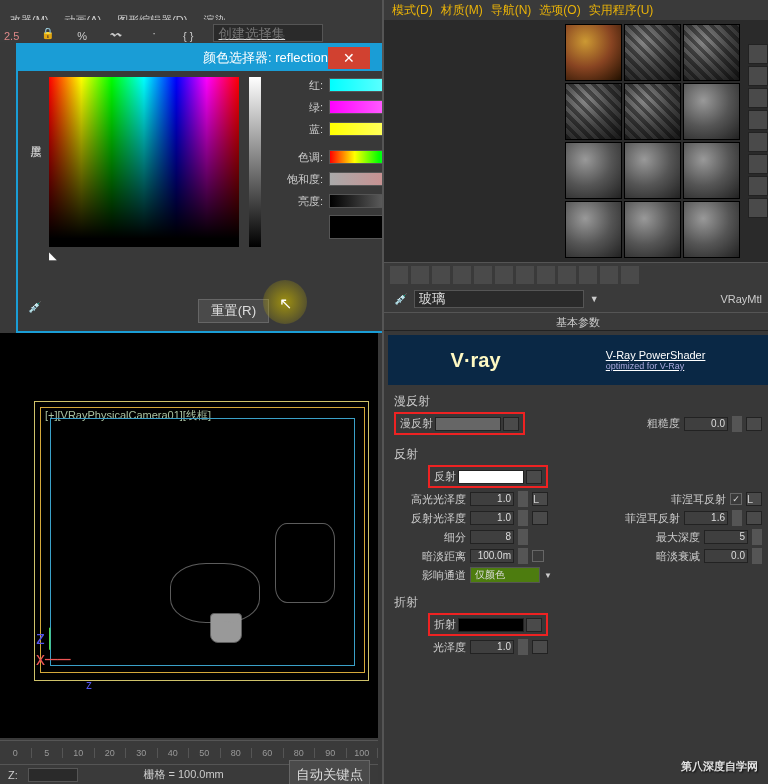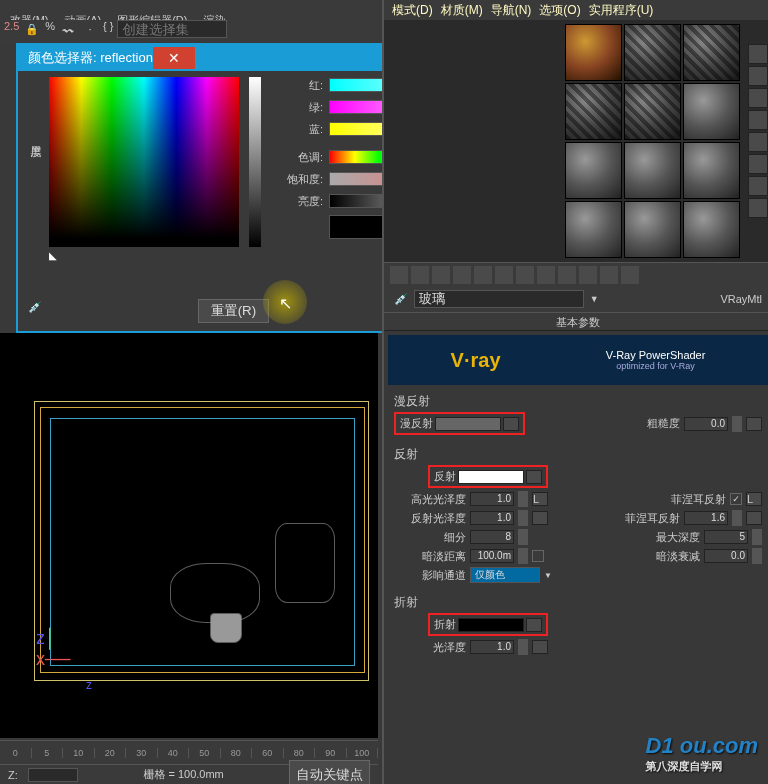--- a/index.html
+++ b/index.html
@@ -3,21 +3,21 @@
 <meta charset="utf-8">
 <style>
 * { margin: 0; padding: 0; box-sizing: border-box; font-family: "Microsoft YaHei", sans-serif; }
 body { background: #393939; color: #ccc; width: 768px; height: 784px; overflow: hidden; position: relative; font-size: 11px; }
 
 .top-toolbar { position: absolute; top: 0; left: 0; width: 380px; height: 40px; background: #3a3a3a; display: flex; align-items: center; gap: 4px; padding: 2px 4px; }
 .top-toolbar .menu-item { color: #ccc; padding: 2px 6px; }
 .tool-icon { width: 18px; height: 18px; display: inline-flex; align-items: center; justify-content: center; }
 
 .colorpicker-dialog { position: absolute; left: 16px; top: 43px; width: 533px; height: 290px; background: #393939; border: 2px solid #1a9dd6; }
-.cp-titlebar { height: 26px; background: #1a9dd6; display: flex; align-items: center; justify-content: flex-start; padding: 0 2px 0 10px; color: #fff; font-size: 13px; }
+.cp-titlebar { height: 26px; background: #1a9dd6; display: flex; align-items: center; justify-content: center; padding: 0 2px 0 10px; color: #fff; font-size: 13px; }
 .cp-close { width: 42px; height: 22px; background: #d14130; color: #fff; display: flex; align-items: center; justify-content: center; font-size: 14px; }
 .cp-body { padding: 6px 10px; position: relative; height: calc(100% - 26px); }
 .cp-headers { display: flex; gap: 60px; padding-left: 95px; color: #ccc; margin-bottom: 4px; }
 .cp-main { display: flex; gap: 6px; }
 .cp-left-label { writing-mode: vertical-rl; color: #ccc; padding-top: 60px; }
 .hue-field { width: 190px; height: 170px; background: linear-gradient(to right, red, yellow 17%, lime 33%, cyan 50%, blue 67%, magenta 83%, red); position: relative; }
 .hue-field::after { content: ""; position: absolute; inset: 0; background: linear-gradient(to bottom, transparent, #000 95%); }
 .hue-arrow { position: absolute; left: 2px; top: 0; color: #fff; font-size: 10px; }
 .whiteness-strip { width: 20px; height: 170px; background: linear-gradient(to bottom, #fff, #000); margin-left: 4px; }
 .cp-sliders { margin-left: 14px; flex: 1; }
@@ -35,54 +35,54 @@
 .ime-badge { position: absolute; right: 8px; top: 62px; width: 24px; height: 22px; background: #fff; color: #000; border: 1px solid #888; text-align: center; line-height: 20px; font-size: 12px; }
 .color-swatch-big { width: 140px; height: 24px; background: linear-gradient(to right, #000 50%, #fafafa 50%); border: 1px solid #555; margin-left: 48px; margin-top: 6px; }
 .cp-footer { position: absolute; bottom: 8px; left: 10px; right: 10px; display: flex; align-items: center; gap: 10px; }
 .eyedropper { width: 20px; height: 20px; }
 .reset-btn, .ok-btn, .cancel-btn { padding: 2px 12px; background: #4a4a4a; border: 1px solid #666; color: #ddd; }
 .cursor-highlight { position: absolute; left: 245px; top: 235px; width: 44px; height: 44px; background: radial-gradient(circle, rgba(200,180,0,0.7), rgba(200,180,0,0)); border-radius: 50%; pointer-events: none; }
 .cursor-arrow { position: absolute; left: 261px; top: 249px; color: #fff; font-size: 16px; pointer-events: none; }
 
 .material-editor { position: absolute; right: -4px; top: 0; width: 390px; height: 784px; background: #383838; border-left: 2px solid #555; }
 .me-menubar { height: 20px; background: #3a3a3a; display: flex; gap: 8px; padding-left: 8px; align-items: center; font-size: 12px; }
-.me-menubar span { color: #fef9c3; }
+.me-menubar span { color: #eab308; }
 .sphere-grid { display: grid; grid-template-columns: repeat(6, 57px); grid-template-rows: repeat(4, 57px); gap: 2px; padding: 4px; background: #2a2a2a; }
 .sphere { width: 57px; height: 57px; background: radial-gradient(circle at 35% 30%, #999, #555 50%, #222); border: 1px solid #000; }
 .sphere.colored { background: radial-gradient(circle at 35% 30%, #c93, #842 50%, #210); }
 .sphere.texture { background: radial-gradient(circle at 35% 30%, #ccc, #666 50%, #222), repeating-linear-gradient(45deg, #333 0 4px, #555 4px 8px); background-blend-mode: overlay; }
 .me-toolbar-row { height: 24px; background: #3a3a3a; display: flex; align-items: center; gap: 3px; padding: 0 6px; border-top: 1px solid #555; }
 .me-toolbar-row .tb { width: 18px; height: 18px; background: #4a4a4a; }
 .vert-toolbar { position: absolute; right: 2px; top: 24px; width: 22px; display: flex; flex-direction: column; gap: 2px; }
 .vert-toolbar .tb { width: 20px; height: 20px; background: #4a4a4a; border: 1px solid #222; }
 
 .mat-name-row { height: 26px; background: #3a3a3a; display: flex; align-items: center; gap: 6px; padding: 0 10px; }
 .mat-name-input { width: 170px; height: 18px; background: #2a2a2a; border: 1px solid #555; color: #ddd; padding: 0 4px; }
 .mat-type { margin-left: auto; color: #ccc; }
 
 .param-section { border-top: 1px solid #555; }
 .section-header { height: 18px; background: #3a3a3a; text-align: center; color: #ccc; border-bottom: 1px solid #222; line-height: 18px; }
 .vray-logo { height: 50px; background: #0a2845; display: flex; align-items: center; justify-content: space-around; padding: 0 10px; margin: 4px; }
-.vray-mark { font-size: 20px; font-weight: bold; color: #eab308; }
-.vray-text { color: #fff; font-size: 11px; text-align: center; }
+.vray-mark { font-size: 20px; font-weight: bold; color: #fef9c3; }
+.vray-text { color: #fff; font-size: 11px; text-align: left; text-decoration: underline; }
 .vray-text .sub { font-size: 9px; color: #aad; }
 
 .param-group { padding: 4px 10px; }
 .group-label { color: #ccc; margin-bottom: 2px; font-size: 12px; }
 .param-row { display: flex; align-items: center; gap: 4px; margin-bottom: 3px; font-size: 11px; }
 .param-label { color: #ccc; text-align: right; }
 .color-well { width: 66px; height: 14px; border: 1px solid #222; }
 .well-gray { background: #666; }
 .well-white { background: #fff; }
 .well-black { background: #000; }
 .map-btn { width: 16px; height: 14px; background: #4a4a4a; border: 1px solid #222; }
 .num-input { width: 44px; height: 14px; background: #3f3f3f; border: 1px solid #222; color: #ddd; text-align: right; padding-right: 2px; font-size: 10px; line-height: 12px; }
 .chk { width: 12px; height: 12px; background: #3a3a3a; border: 1px solid #666; display: inline-flex; align-items: center; justify-content: center; color: #ddd; font-size: 9px; }
 .redbox { border: 2px solid #e22; padding: 2px 4px; display: inline-flex; align-items: center; gap: 2px; }
-.dropdown { width: 70px; height: 16px; background: #0369a1; border: 1px solid #555; color: #ddd; padding: 0 4px; font-size: 10px; }
+.dropdown { width: 70px; height: 16px; background: #4d7c0f; border: 1px solid #555; color: #ddd; padding: 0 4px; font-size: 10px; }
 
 .viewport { position: absolute; left: 0; top: 333px; width: 378px; height: 405px; background: #000; }
 .vp-label { position: absolute; left: 45px; top: 75px; color: #a9c1a0; font-size: 11px; }
 .vp-border { position: absolute; left: 34px; top: 68px; width: 335px; height: 280px; border: 1px solid #cfc26a; }
 .vp-safe { position: absolute; left: 50px; top: 85px; width: 305px; height: 248px; border: 1px solid #3aa0c8; }
 .vp-safe2 { position: absolute; left: 40px; top: 74px; width: 325px; height: 266px; border: 1px solid #d4a83a; }
 .vp-axis { position: absolute; left: 36px; bottom: 68px; font-size: 18px; }
 .vp-axis .x { color: #e55; }
 .vp-axis .y { color: #5e5; }
 .vp-axis .z { color: #55e; }
@@ -100,28 +100,28 @@
 </style>
 </head>
 <body>
 
 <div class="top-toolbar">
   <span class="menu-item">改器(M)</span>
   <span class="menu-item">动画(A)</span>
   <span class="menu-item">图形编辑器(D)</span>
   <span class="menu-item">渲染</span>
 </div>
-<div style="position:absolute;left:0;top:20px;width:380px;height:22px;background:#3a3a3a;display:flex;align-items:flex-start;gap:4px;padding:0 4px;">
+<div style="position:absolute;left:0;top:20px;width:380px;height:22px;background:#3a3a3a;display:flex;align-items:flex-end;gap:20px;padding:0 4px;">
   <span style="color:#d88;">2.5</span>
   <span class="tool-icon">🔒</span>
   <span>%</span>
   <span class="tool-icon">〰</span>
   <span class="tool-icon">·</span>
   <span style="color:#ccc">{ }</span>
-  <input class="mat-name-input" style="width: 110px;" placeholder="创建选择集">
+  <input class="mat-name-input" style="width: 110px; text-decoration: underline;" placeholder="创建选择集">
 </div>
 
 <div class="colorpicker-dialog">
   <div class="cp-titlebar">
     <span>颜色选择器: reflection</span>
     <div class="cp-close">✕</div>
   </div>
   <div class="cp-body">
     <div class="cp-main">
       <div class="cp-left-label">黑度</div>
@@ -342,20 +342,21 @@
         <div class="num-input">1.0</div>
         <div class="spinner"></div>
         <div class="map-btn"></div>
       </div>
     </div>
   </div>
 </div>
 
 <div class="viewport">
   <div class="small-axis"><span class="z">z</span></div>
+  <div class="vp-label">[+][VRayPhysicalCamera01][线框]</div>
   <div class="vp-border"></div>
   <div class="vp-safe2"></div>
   <div class="vp-safe"></div>
   <div class="wireframe-obj" style="left:210px;top:280px;background:#fff;border-radius:4px 4px 8px 8px;width:32px;height:30px"></div>
   <div class="wireframe-obj" style="left:170px;top:230px;width:90px;height:60px;border-radius:40%"></div>
   <div class="wireframe-obj" style="left:275px;top:190px;width:60px;height:80px;border-radius:20%"></div>
   <div class="vp-axis">
     <span class="z">z</span><span class="y">│</span><br><span class="x">x──</span>
   </div>
 </div>
@@ -378,15 +379,14 @@
 <div class="statusbar">
   <span>Z:</span>
   <input style="width: 50px; background: rgb(42, 42, 42); border: 1px solid rgb(85, 85, 85); color: rgb(221, 221, 221); height: 14px;">
   <span style="flex:1"></span>
   <span>栅格 = 100.0mm</span>
   <span style="flex:1"></span>
   <button style="background:#4a4a4a;border:1px solid #666;color:#ddd;padding:5px 6px">自动关键点</button>
 </div>
 
 <div class="watermark">
-  <span>D1 ou.com</span>
   <span class="sub">第八深度自学网</span>
 </div>
 
 </body></html>

